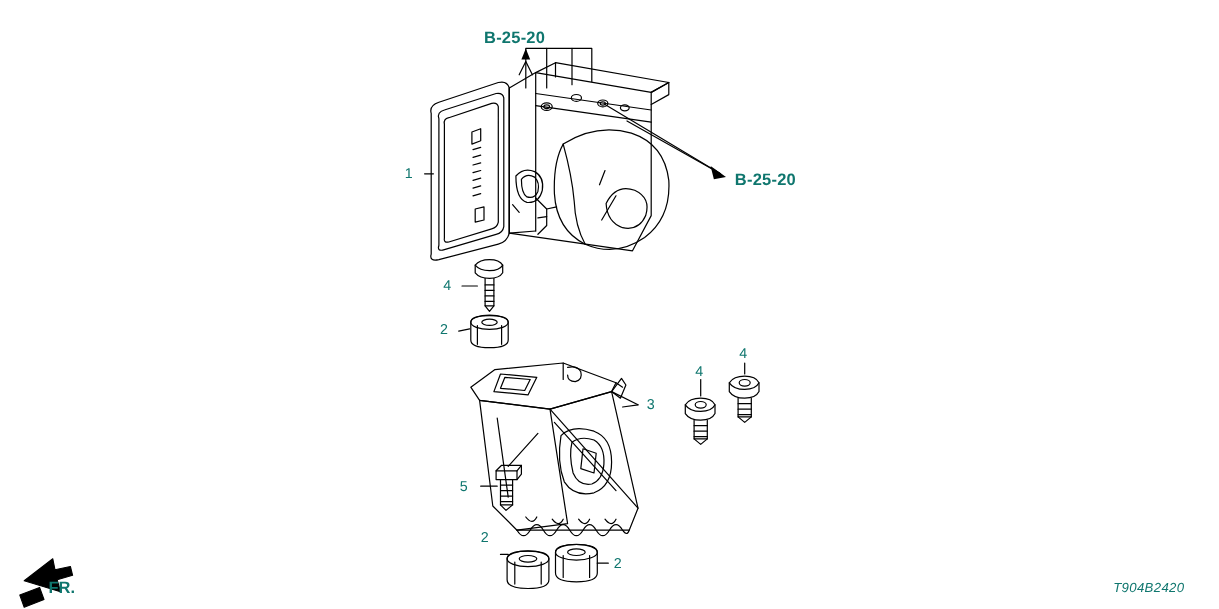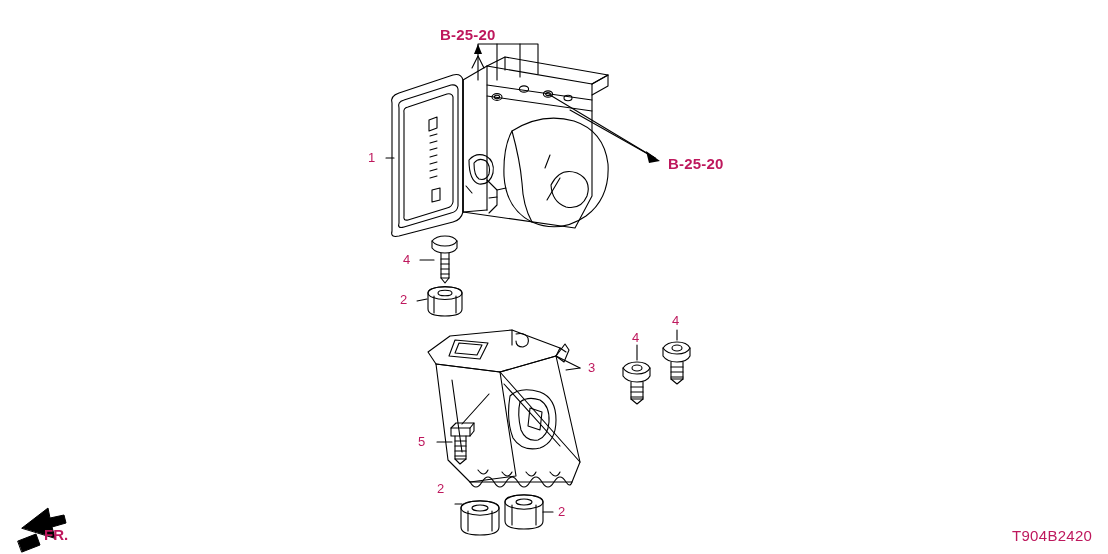--- a/index.html
+++ b/index.html
@@ -22,37 +22,38 @@
   }
   svg.diagram {
     position: absolute;
     top: 0; left: 0;
     width: 1108px;
     height: 554px;
   }
   .lbl {
     position: absolute;
     font-family: "Liberation Sans", sans-serif;
-    color: #be185d;
+    color: #0f766e;
     white-space: nowrap;
     user-select: none;
   }
   .num {
     font-size: 13px;
     font-weight: normal;
   }
   .callout {
     font-size: 15px;
     font-weight: bold;
     letter-spacing: 0.2px;
   }
   .partno {
-    font-size: 15px;
+    font-size: 12px;
     font-weight: normal;
     letter-spacing: 0.3px;
+    font-style: italic;
   }
   .frlabel {
     font-size: 15px;
     font-weight: bold;
   }
 </style>
 </head>
 <body>
 
 <div id="diagram-root">

